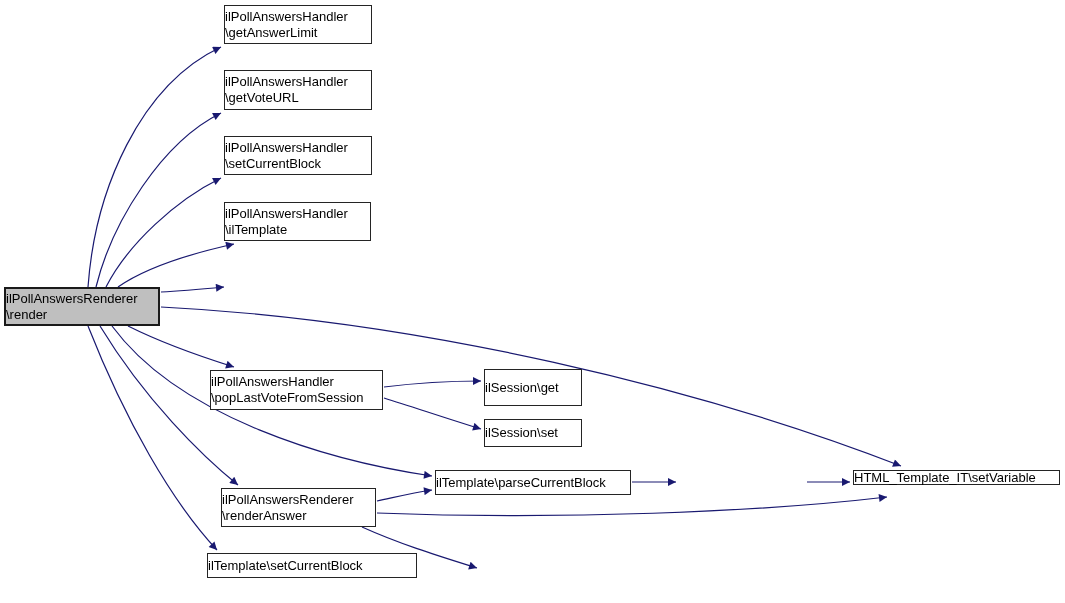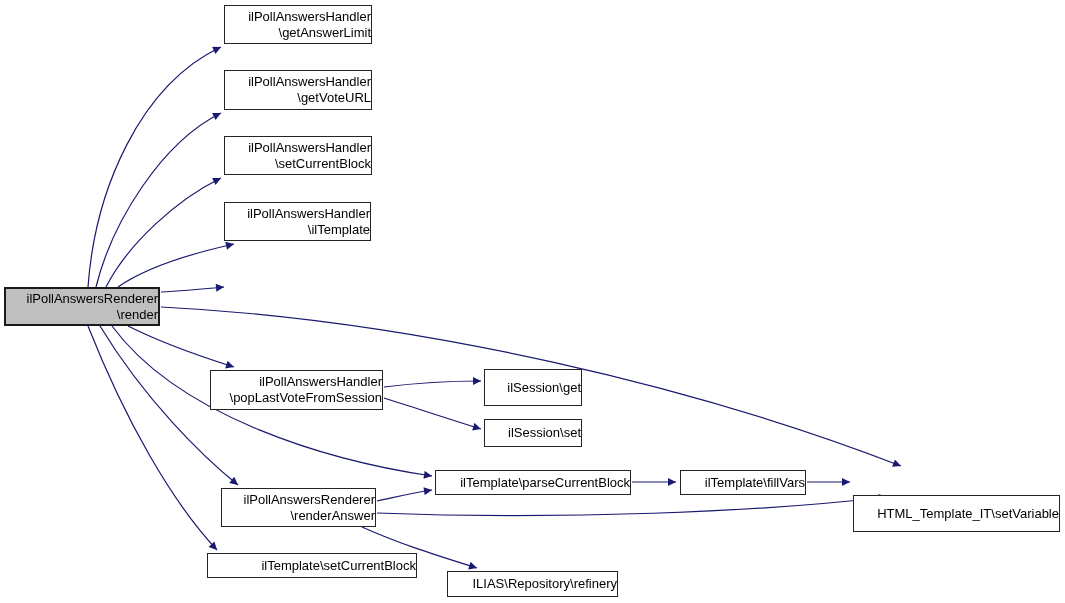--- a/index.html
+++ b/index.html
@@ -31,21 +31,21 @@
     position: absolute;
     box-sizing: border-box;
     border: 1px solid #242424;
     background: #ffffff;
     color: #000000;
     font-size: 13px;
     line-height: 16px;
     text-align: center;
     display: flex;
     flex-direction: column;
-    align-items: flex-end;
+    align-items: flex-start;
     justify-content: center;
     white-space: nowrap;
     cursor: pointer;
   }
   .node.highlight {
     background: #bfbfbf;
     border-width: 2px;
     border-color: #1a1a1a;
   }
 </style>
@@ -120,29 +120,23 @@
 
   <div class="node" style="left:221px;top:488px;width:155px;height:39px">
     <span>ilPollAnswersRenderer</span>
     <span>\renderAnswer</span>
   </div>
 
   <div class="node" style="left:207px;top:553px;width:210px;height:25px">
     <span>ilTemplate\setCurrentBlock</span>
   </div>
 
-  <div class="node" style="left:447px;top:571px;width:171px;height:26px">
-    <span>ILIAS\Repository\refinery</span>
-  </div>
 
   <div class="node" style="left:435px;top:470px;width:196px;height:25px">
     <span>ilTemplate\parseCurrentBlock</span>
   </div>
 
-  <div class="node" style="left:680px;top:470px;width:126px;height:25px">
-    <span>ilTemplate\fillVars</span>
-  </div>
 
-  <div class="node" style="left:853px;top:495px;width:207px;height:37px">
+  <div class="node" style="left:853px;top:470px;width:207px;height:15px">
     <span>HTML_Template_IT\setVariable</span>
   </div>
 
 </div>
 
 </body></html>

